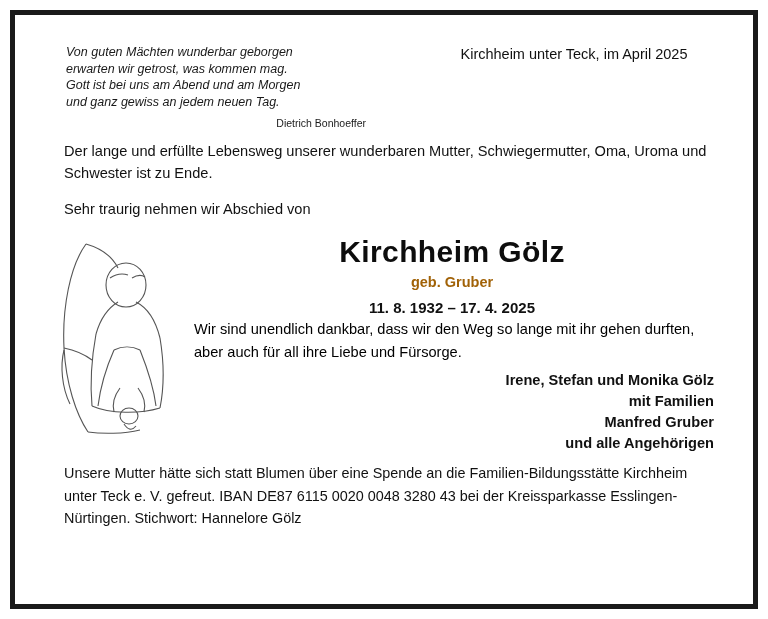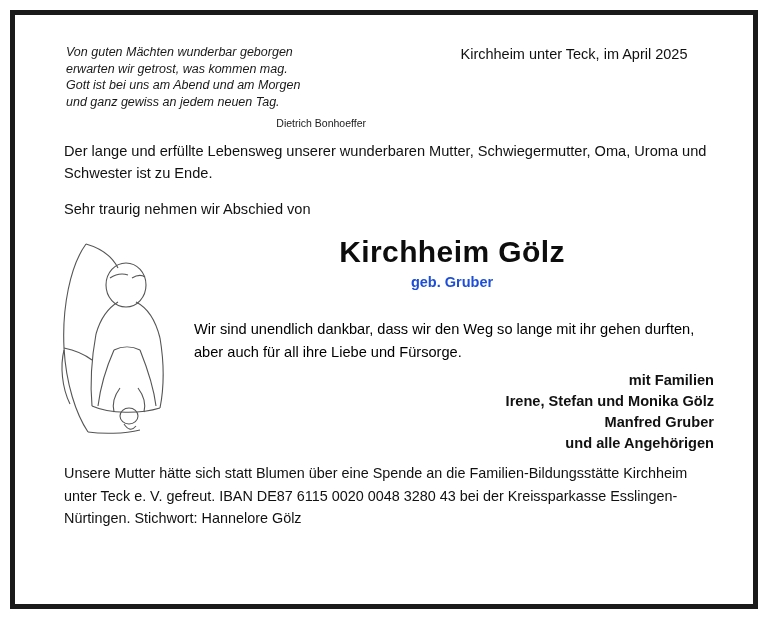--- a/index.html
+++ b/index.html
@@ -107,21 +107,21 @@
     font-size: 30px;
     font-weight: bold;
     letter-spacing: 0.4px;
     color: #0d0d0d;
     line-height: 36px;
   }
   .born {
     font-size: 14.5px;
     font-weight: bold;
     margin-top: 4px;
-    color: #1d4ed8;
+    color: #a16207;
   }
   .dates {
     font-size: 15px;
     font-weight: bold;
     margin-top: 9px;
     color: #111;
   }
 
   
   .gratitude {
@@ -215,27 +215,28 @@
         <path d="M98 150 C104 158 106 166 104 174"></path>
         <ellipse cx="89" cy="178" rx="9" ry="8"></ellipse>
         <path d="M84 186 C88 192 92 193 96 188"></path>
         <path d="M24 112 C20 128 22 150 30 166"></path>
       </svg>
     </div>
 
     <div class="name-block">
       <div class="name">Kirchheim Gölz</div>
       <div class="born">geb. Gruber</div>
+      <div class="dates">11. 8. 1932  –  17. 4. 2025</div>
     </div>
 
     <div class="gratitude">Wir sind unendlich dankbar, dass wir den Weg so lange mit ihr gehen durften, aber auch für all ihre Liebe und Fürsorge.</div>
 
     <div class="family">
+      <div>Irene, Stefan und Monika Gölz</div>
       <div>mit Familien</div>
-      <div>Irene, Stefan und Monika Gölz</div>
       <div>Manfred Gruber</div>
       <div>und alle Angehörigen</div>
     </div>
 
     <div class="bottom">
       <p>Unsere Mutter hätte sich statt Blumen über eine Spende an die Familien-Bildungsstätte Kirchheim unter Teck e. V. gefreut. IBAN DE87 6115 0020 0048 3280 43 bei der Kreissparkasse Esslingen-Nürtingen. Stichwort: Hannelore Gölz</p>
     </div>
 
   </div>
 </div>

